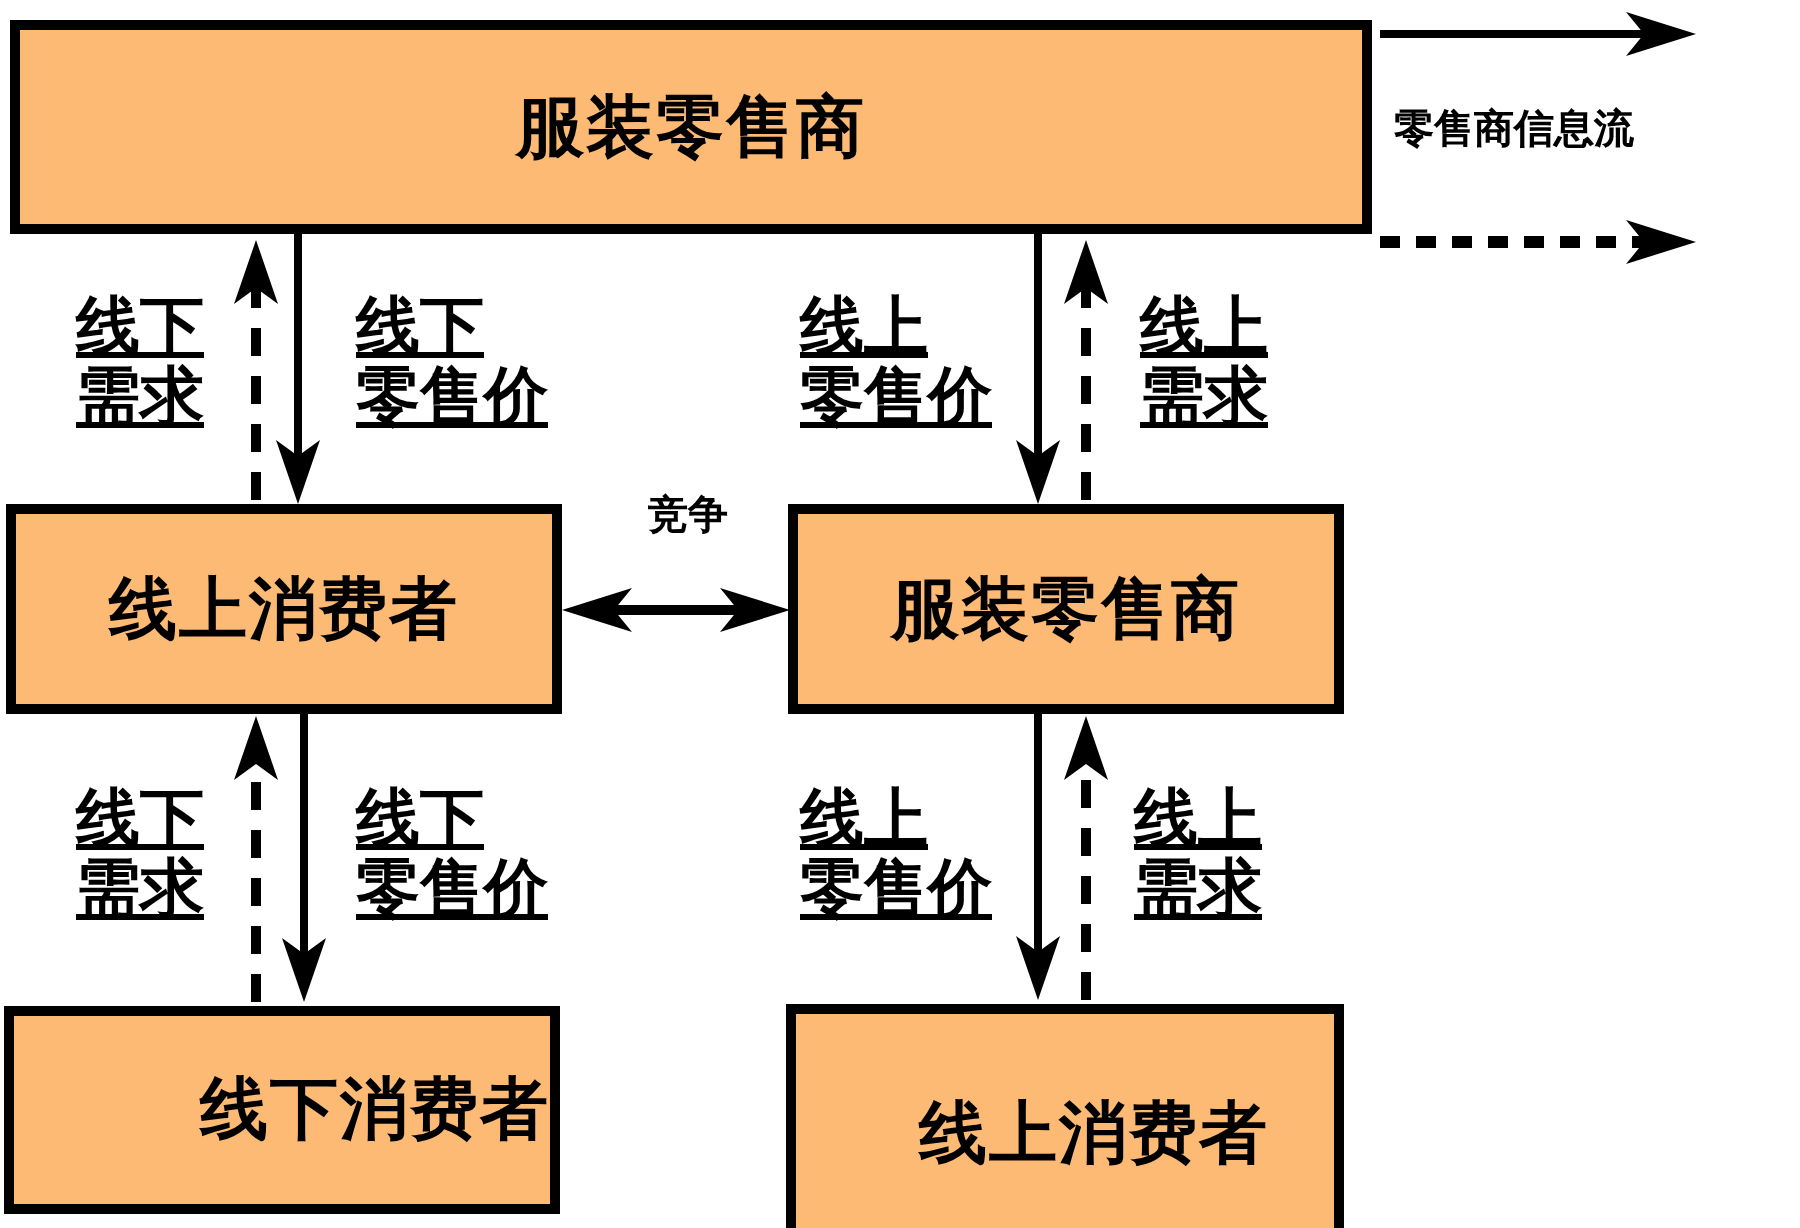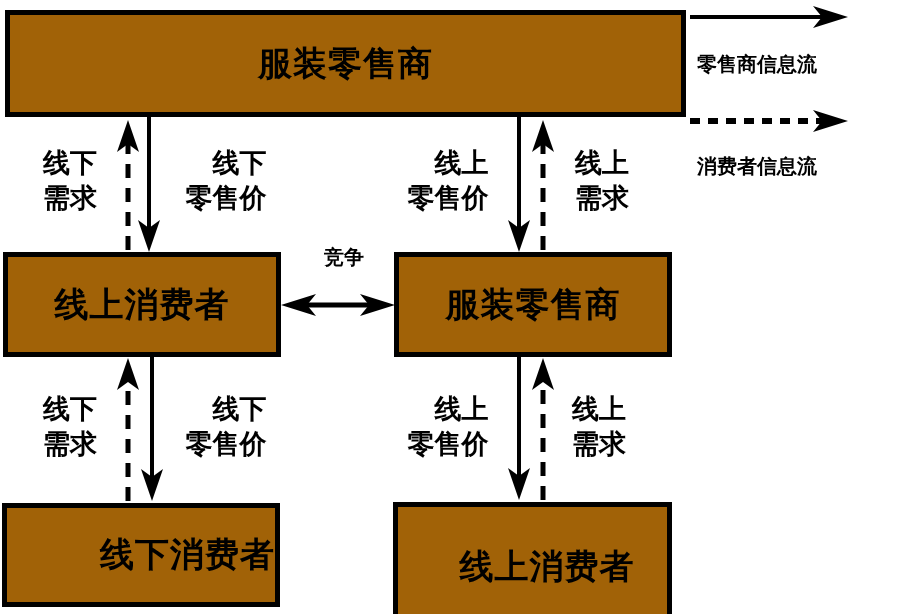--- a/index.html
+++ b/index.html
@@ -20,43 +20,44 @@
     position: absolute;
     left: 0;
     top: 0;
     width: 900px;
     height: 614px;
   }
   .box {
     position: absolute;
     box-sizing: border-box;
     border: 5px solid #000000;
-    background: #a16207;
+    background: #fdba74;
     display: flex;
     align-items: center;
     justify-content: center;
     font-size: 34px;
     font-weight: bold;
     letter-spacing: 1px;
     white-space: nowrap;
   }
   .box-retailer        { left: 5px;   top: 10px;  width: 681px; height: 107px; }
   .box-physical-store  { left: 3px;   top: 252px; width: 278px; height: 105px; }
   .box-online-store    { left: 394px; top: 252px; width: 278px; height: 105px; }
   .box-offline-consumer{ left: 2px;   top: 503px; width: 278px; height: 104px; justify-content: flex-end; }
   .box-online-consumer { left: 393px; top: 502px; width: 279px; height: 129px; padding-left: 29px; }
 
   .flow-label {
     position: absolute;
     transform: translateX(-50%);
-    text-align: right;
-    font-size: 27px;
+    text-align: left;
+    font-size: 32px;
     font-weight: bold;
     line-height: 35px;
     white-space: nowrap;
+    text-decoration: underline;
   }
   .flow-label span { display: block; }
 
   .single-label {
     position: absolute;
     transform: translateX(-50%);
     font-size: 20px;
     font-weight: bold;
     white-space: nowrap;
   }
@@ -202,15 +203,14 @@
 
   <div class="flow-label lbl-lr-demand">
     <span>线上</span>
     <span>需求</span>
   </div>
 
   <div class="single-label lbl-competition">竞争</div>
 
   <div class="legend-label lbl-legend-retailer">零售商信息流</div>
 
-  <div class="legend-label lbl-legend-consumer">消费者信息流</div>
 
 </div>
 
 </body></html>

